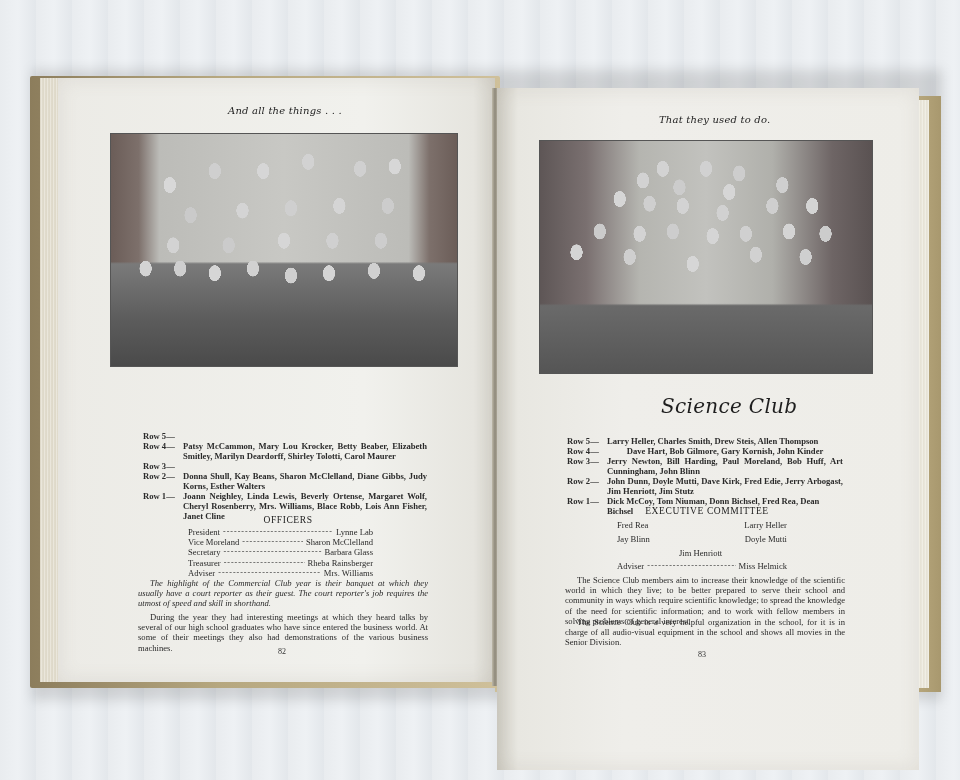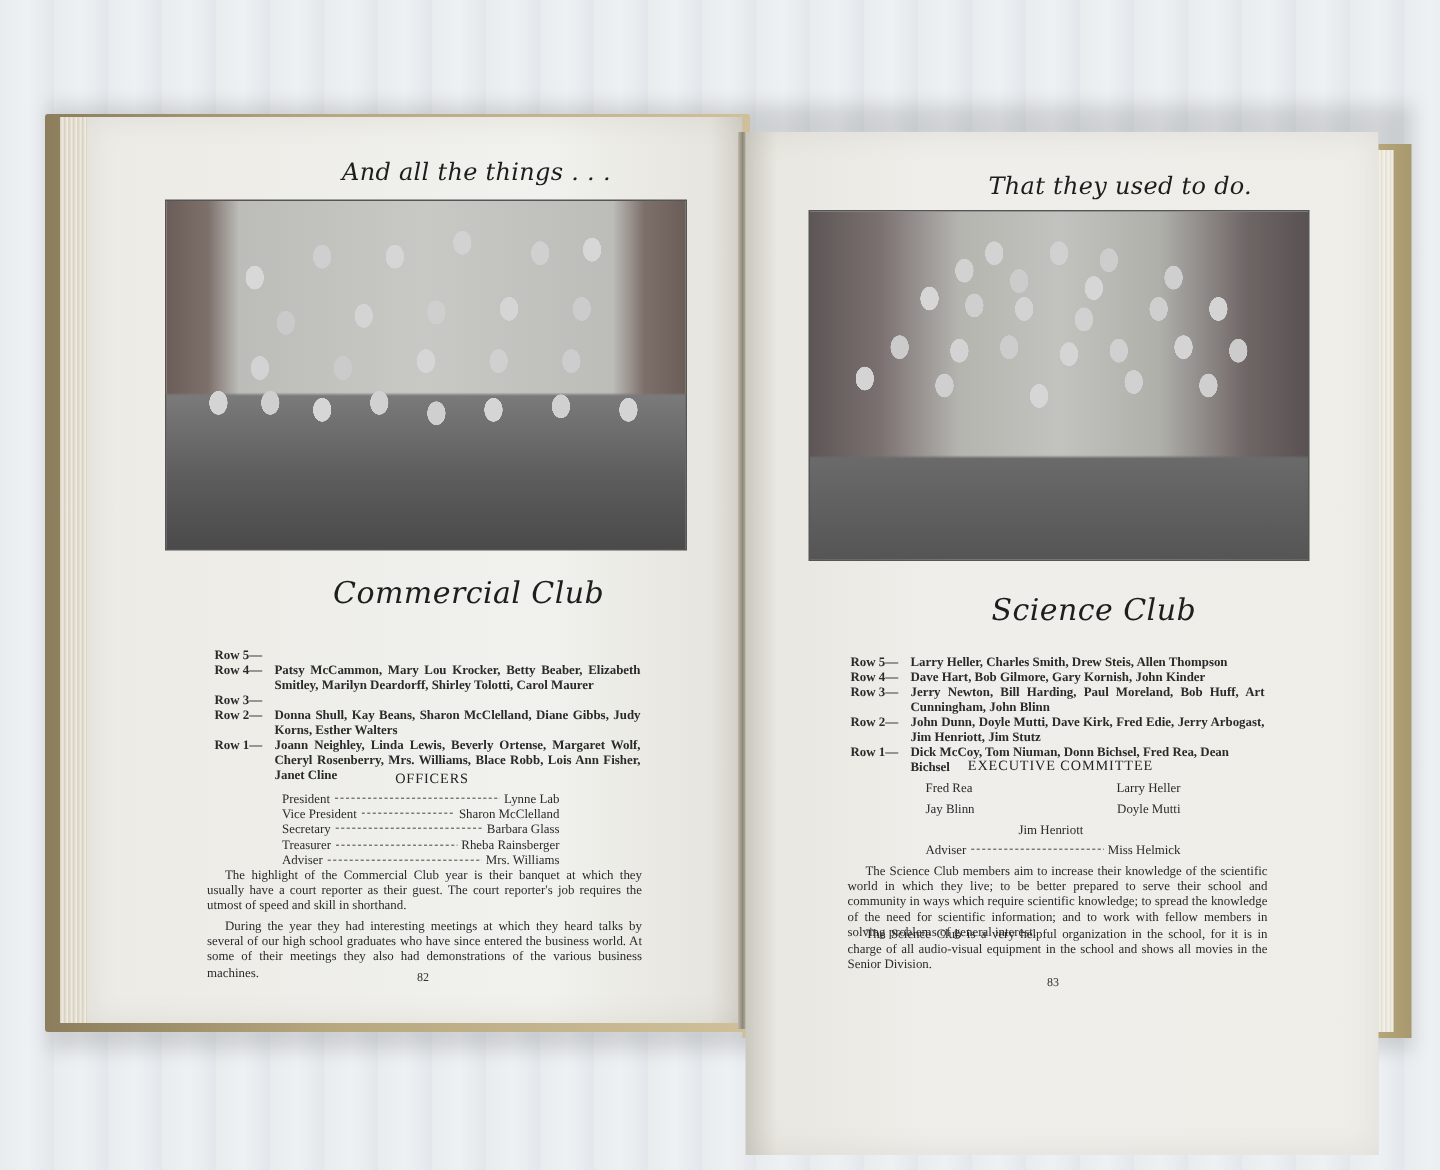--- a/index.html
+++ b/index.html
@@ -36,21 +36,21 @@
     .page-left {
       left: 58px; top: 78px; width: 437px; height: 604px;
       background: linear-gradient(90deg, #ecebe6 0%, #f1f1ed 70%, #e6e5df 95%, #d5d3cb 100%);
     }
     .page-right {
       left: 497px; top: 88px; width: 422px; height: 682px;
       background: linear-gradient(90deg, #cfcdc4 0%, #e8e7e1 5%, #efeeea 30%, #eeede8 100%);
     }
     .script-heading {
       position: absolute; font-family: "DejaVu Serif", serif; font-style: italic;
-      font-size: 16px; color: #1d1d1d; letter-spacing: 0.2px;
+      font-size: 10px; color: #1d1d1d; letter-spacing: 0.2px;
     }
     .photo {
       position: absolute; overflow: hidden; border: 1px solid #555;
     }
     .photo-left {
       left: 52px; top: 55px; width: 346px; height: 232px;
       background:
         radial-gradient(ellipse 10px 13px at 17% 22%, #d8d8d8 60%, transparent 62%),
         radial-gradient(ellipse 10px 13px at 30% 16%, #cfcfcf 60%, transparent 62%),
         radial-gradient(ellipse 10px 13px at 44% 16%, #d6d6d6 60%, transparent 62%),
@@ -152,21 +152,20 @@
 <div class="cover-left"></div>
 <div class="cover-right"></div>
 <div class="page-stack-left"></div>
 <div class="page-stack-right"></div>
 
 <div class="page page-left">
   <div class="script-heading" style="left:170px; top:27px;">And all the things . . .</div>
 
   <div class="photo photo-left" title="Group photo of Commercial Club members (girls) standing on school steps, five rows"></div>
 
-  <div class="club-title" style="left:164px; top:305px;">Commercial Club</div>
 
   <div class="rows" style="left:85px; top:353px; width:284px;">
     <div class="row">
       <span class="row-label">Row 5—</span>
     </div>
     <div class="row">
       <span class="row-label">Row 4—</span>
       <span class="row-names">Patsy McCammon, Mary Lou Krocker, Betty Beaber, Elizabeth Smitley, Marilyn Deardorff, Shirley Tolotti, Carol Maurer</span>
     </div>
     <div class="row">
@@ -184,42 +183,42 @@
 
   <div class="section-head" style="left:180px; top:437px; width:100px;">OFFICERS</div>
 
   <div class="officers" style="left:130px; top:449px; width:185px;">
     <div class="officer-row">
       <span class="officer-role">President</span>
       <span class="officer-dots">------------------------------------------------</span>
       <span class="officer-name">Lynne Lab</span>
     </div>
     <div class="officer-row">
-      <span class="officer-role">Vice President</span>
+      <span class="officer-role">Vice Moreland</span>
       <span class="officer-dots">------------------------------------------------</span>
       <span class="officer-name">Sharon McClelland</span>
     </div>
     <div class="officer-row">
       <span class="officer-role">Secretary</span>
       <span class="officer-dots">------------------------------------------------</span>
       <span class="officer-name">Barbara Glass</span>
     </div>
     <div class="officer-row">
       <span class="officer-role">Treasurer</span>
       <span class="officer-dots">------------------------------------------------</span>
       <span class="officer-name">Rheba Rainsberger</span>
     </div>
     <div class="officer-row">
       <span class="officer-role">Adviser</span>
       <span class="officer-dots">------------------------------------------------</span>
       <span class="officer-name">Mrs. Williams</span>
     </div>
   </div>
 
-  <p class="para" style="left:80px; top:500px; width:290px;">The highlight of the Commercial Club year is their banquet at which they usually have a court reporter as their guest. The court reporter's job requires the utmost of speed and skill in shorthand.</p>
+  <p class="para" style="left:80px; top:500px; width:290px;font-style:italic;">The highlight of the Commercial Club year is their banquet at which they usually have a court reporter as their guest. The court reporter's job requires the utmost of speed and skill in shorthand.</p>
   <p class="para" style="left:80px; top:534px; width:290px;">During the year they had interesting meetings at which they heard talks by several of our high school graduates who have since entered the business world. At some of their meetings they also had demonstrations of the various business machines.</p>
 
   <div class="page-number" style="left:220px; top:569px;">82</div>
 </div>
 
 <div class="spine-gap"></div>
 
 <div class="page page-right">
   <div class="script-heading" style="left:162px; top:26px;">That they used to do.</div>
 
@@ -227,21 +226,21 @@
 
   <div class="club-title" style="left:164px; top:306px;">Science Club</div>
 
   <div class="rows" style="left:70px; top:348px; width:276px;">
     <div class="row">
       <span class="row-label">Row 5—</span>
       <span class="row-names" style="text-align:left">Larry Heller, Charles Smith, Drew Steis, Allen Thompson</span>
     </div>
     <div class="row">
       <span class="row-label">Row 4—</span>
-      <span class="row-names" style="text-align:left">Dave Hart, Bob Gilmore, Gary Kornish, John Kinder</span>
+      <span class="row-names" style="text-align:center">Dave Hart, Bob Gilmore, Gary Kornish, John Kinder</span>
     </div>
     <div class="row">
       <span class="row-label">Row 3—</span>
       <span class="row-names">Jerry Newton, Bill Harding, Paul Moreland, Bob Huff, Art Cunningham, John Blinn</span>
     </div>
     <div class="row">
       <span class="row-label">Row 2—</span>
       <span class="row-names">John Dunn, Doyle Mutti, Dave Kirk, Fred Edie, Jerry Arbogast, Jim Henriott, Jim Stutz</span>
     </div>
     <div class="row">

